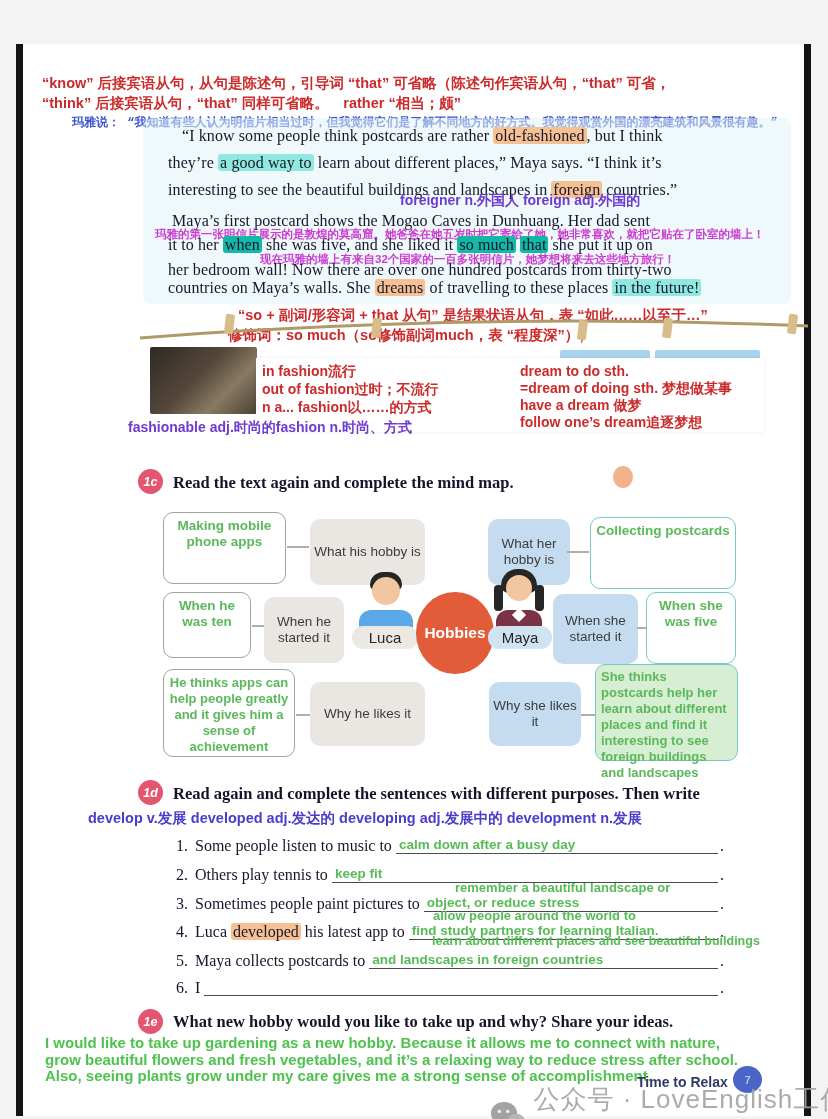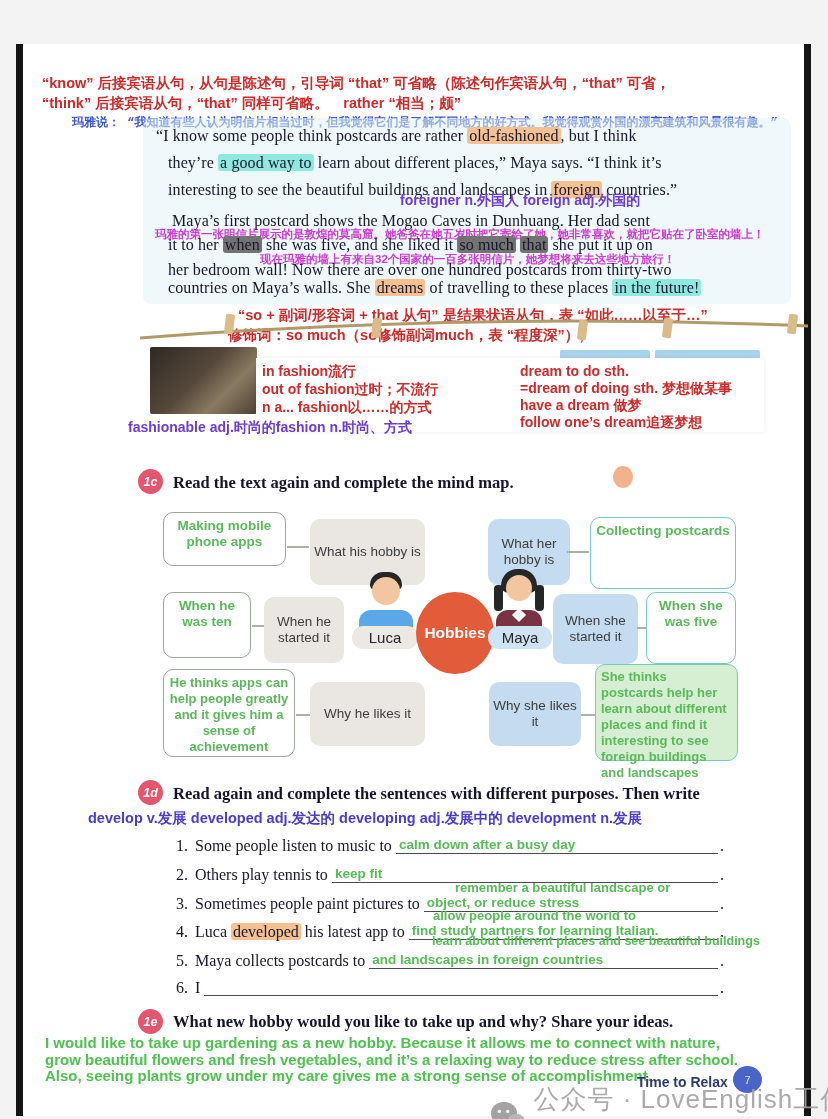--- a/index.html
+++ b/index.html
@@ -14,21 +14,21 @@
   .hand-blue{color:#3c55cc;font-weight:bold;font-size:12px;font-family:Liberation Mono, monospace;}
   .hand-magenta{color:#cd3bd0;font-weight:bold;font-size:11.5px;}
   .hand-purple{color:#6e3bd0;font-weight:bold;font-size:14px;}
   .hand-dev{color:#4a3ccc;font-weight:bold;font-size:14.5px;}
 
   .tint{position:absolute;left:143px;top:104px;width:648px;height:186px;background:#e2f2f8;opacity:.55;border-radius:8px;}
   .pline{font-family:"Liberation Serif",serif;font-size:16px;color:#17172b;letter-spacing:.1px;}
   .hl{padding:0 2px;border-radius:3px;}
   .hl-orange{background:#f5c193;}
   .hl-cyan{background:#8fe9e0;}
-  .hl-pink{background:#737373;}
+  .hl-pink{background:#14b8a6;}
 
   .note-panel{position:absolute;left:256px;top:344px;width:508px;height:74px;background:#fff;box-shadow:0 0 4px rgba(0,0,0,.08);}
   .photo{position:absolute;left:150px;top:333px;width:107px;height:67px;background:linear-gradient(135deg,#2e2a24 0%,#55483a 45%,#8a7a62 70%,#4a4034 100%);border-radius:2px;}
   .peg{position:absolute;width:9px;height:20px;background:#d8bd8a;border-radius:2px;transform:rotate(7deg);}
   .postcard-peek{position:absolute;height:13px;background:#a9d3ec;border-radius:2px;}
 
   .badge{position:absolute;width:25px;height:25px;border-radius:50%;background:#e4556f;color:#fff;
          font-style:italic;font-weight:bold;font-size:12.5px;display:flex;align-items:center;justify-content:center;}
   .sec-title{position:absolute;font-family:"Liberation Serif",serif;font-weight:bold;font-size:16.5px;color:#14142a;white-space:nowrap;}
   .deco-dot{position:absolute;left:613px;top:452px;width:20px;height:22px;border-radius:50%;background:#f2b28c;}
@@ -74,21 +74,21 @@
 <div class="stage">
   <div class="page"></div>
   <div class="bar left"></div>
   <div class="bar right"></div>
 
   <div class="abs hand-red" style="left:42px;top:60px;">“know” 后接宾语从句，从句是陈述句，引导词 “that” 可省略（陈述句作宾语从句，“that” 可省，</div>
   <div class="abs hand-red" style="left:42px;top:80px;">“think” 后接宾语从句，“that” 同样可省略。　rather “相当；颇”</div>
   <div class="abs hand-blue" style="left:72px;top:100px;">玛雅说： “我知道有些人认为明信片相当过时，但我觉得它们是了解不同地方的好方式。我觉得观赏外国的漂亮建筑和风景很有趣。”</div>
 
   <div class="tint"></div>
-  <div class="abs pline" style="left:156px;top:113px;font-family:Liberation Serif, serif;"><span>“I know some people think postcards are rather </span><span class="hl hl-orange">old-fashioned</span><span>, but I think</span></div>
+  <div class="abs pline" style="left:182px;top:113px;font-family:Liberation Serif, serif;"><span>“I know some people think postcards are rather </span><span class="hl hl-orange">old-fashioned</span><span>, but I think</span></div>
   <div class="abs pline" style="left:168px;top:140px;"><span>they’re </span><span class="hl hl-cyan">a good way to</span><span> learn about different places,” Maya says. “I think it’s</span></div>
   <div class="abs pline" style="left:168px;top:167px;"><span>interesting to see the beautiful buildings and landscapes in </span><span class="hl hl-orange">foreign</span><span> countries.”</span></div>
   <div class="abs hand-purple" style="left:400px;top:178px;">foreigner n.外国人 foreign adj.外国的</div>
   <div class="abs pline" style="left:172px;top:198px;"><span>Maya’s first postcard shows the Mogao Caves in Dunhuang. Her dad sent</span></div>
   <div class="abs hand-magenta" style="left:155px;top:213px;">玛雅的第一张明信片展示的是敦煌的莫高窟。她爸爸在她五岁时把它寄给了她，她非常喜欢，就把它贴在了卧室的墙上！</div>
   <div class="abs pline" style="left:168px;top:222px;"><span>it to her </span><span class="hl hl-pink">when</span><span> she was five, and she liked it </span><span class="hl hl-pink">so much</span><span> </span><span class="hl hl-pink">that</span><span> she put it up on</span></div>
   <div class="abs hand-magenta" style="left:260px;top:238px;">现在玛雅的墙上有来自32个国家的一百多张明信片，她梦想将来去这些地方旅行！</div>
   <div class="abs pline" style="left:168px;top:265px;"><span>countries on Maya’s walls. She </span><span class="hl hl-orange">dreams</span><span> of travelling to these places </span><span class="hl hl-cyan">in the future!</span></div>
   <div class="abs pline" style="left:168px;top:247px;"><span>her bedroom wall! Now there are over one hundred postcards from thirty-two</span></div>
 
@@ -114,21 +114,21 @@
   <div class="abs hand-red" style="left:520px;top:349px;font-size:14px;">dream to do sth.</div>
   <div class="abs hand-red" style="left:520px;top:366px;font-size:14px;">=dream of doing sth. 梦想做某事</div>
   <div class="abs hand-red" style="left:520px;top:383px;font-size:14px;">have a dream  做梦</div>
   <div class="abs hand-red" style="left:520px;top:400px;font-size:14px;">follow one’s dream追逐梦想</div>
   <div class="abs hand-purple" style="left:128px;top:405px;">fashionable adj.时尚的fashion n.时尚、方式</div>
 
   <div class="badge" style="left:138px;top:455px;">1c</div>
   <div class="sec-title" style="left:173px;top:459px;">Read the text again and complete the mind map.</div>
   <div class="deco-dot"></div>
 
-  <div class="mm-box mm-ans" style="left:163px;top:498px;width:123px;height:54px;">Making mobile phone apps</div>
+  <div class="mm-box mm-ans" style="left:163px;top:498px;width:123px;height:72px;">Making mobile phone apps</div>
   <div class="mm-box mm-q mm-gray" style="left:310px;top:505px;width:115px;height:66px;">What his hobby is</div>
   <div class="mm-box mm-q mm-blue" style="left:488px;top:505px;width:82px;height:66px;">What her hobby is</div>
   <div class="mm-box mm-ans teal" style="left:590px;top:503px;width:146px;height:72px;">Collecting postcards</div>
 
   <div class="mm-box mm-ans" style="left:163px;top:578px;width:88px;height:66px;">When he was ten</div>
   <div class="mm-box mm-q mm-gray" style="left:264px;top:583px;width:80px;height:66px;">When he started it</div>
   <div class="mm-box mm-q mm-blue" style="left:553px;top:580px;width:85px;height:70px;">When she started it</div>
   <div class="mm-box mm-ans teal" style="left:646px;top:578px;width:90px;height:72px;">When she was five</div>
 
   <div class="mm-box mm-ans" style="left:163px;top:655px;width:132px;height:88px;font-size:13px;">He thinks apps can help people greatly and it gives him a sense of achievement</div>

